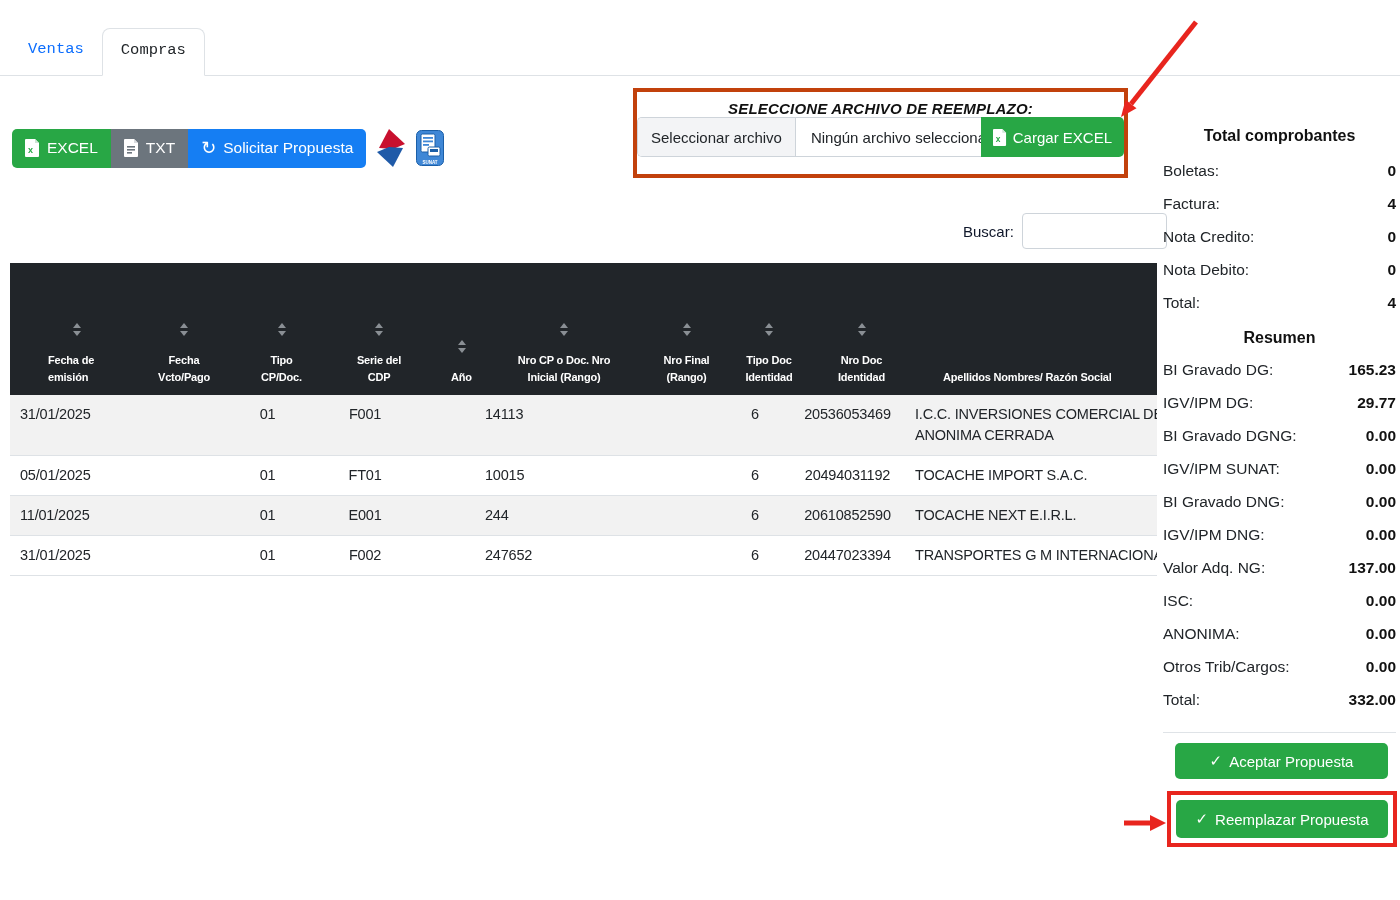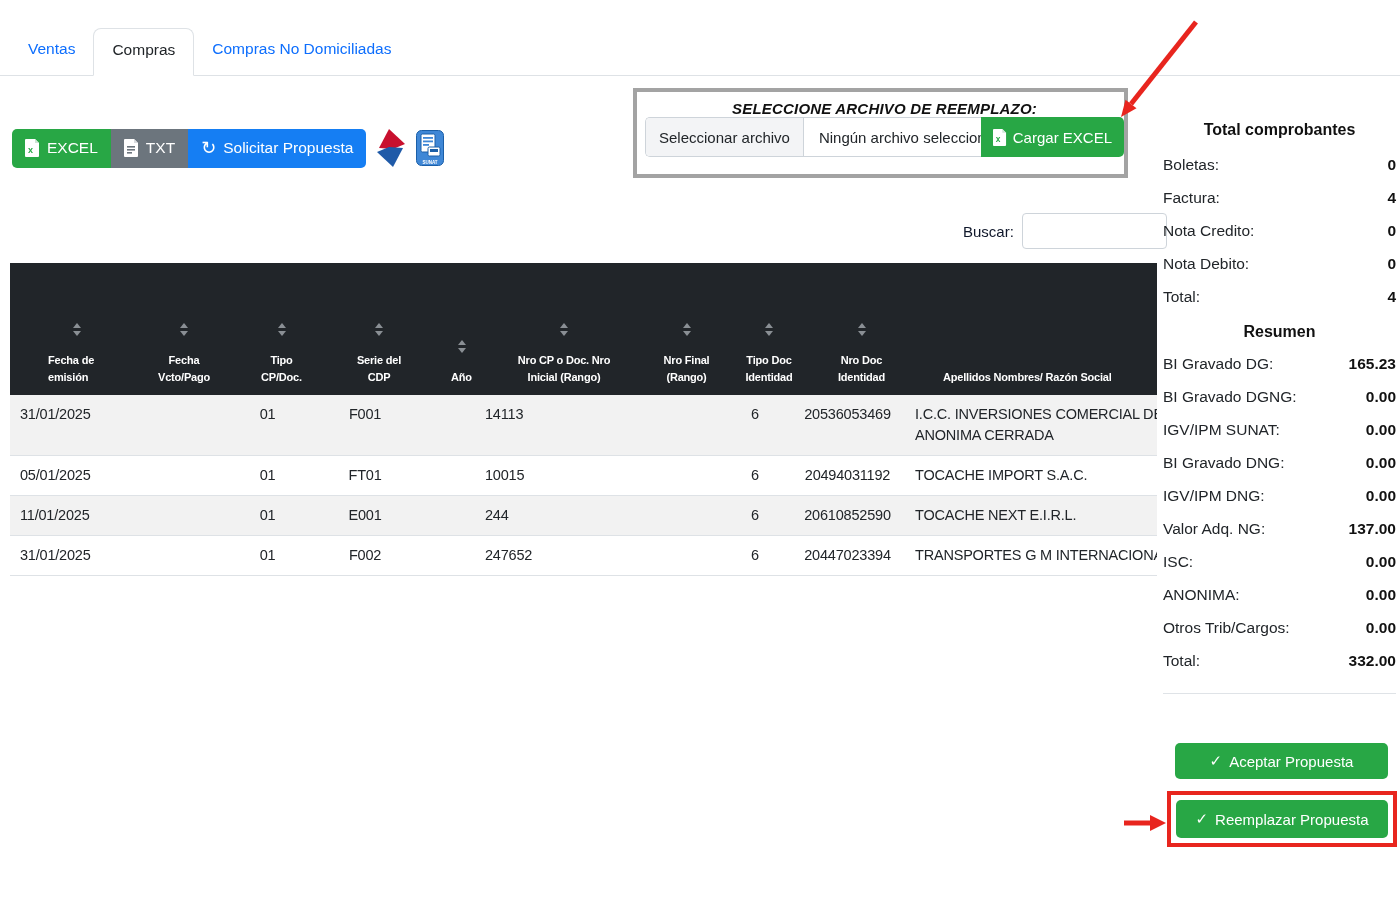--- a/index.html
+++ b/index.html
@@ -1,34 +1,34 @@
 <!DOCTYPE html>
 <html><head>
 <meta charset="utf-8">
 <style>
   * { margin:0; padding:0; box-sizing:border-box; }
   html,body { width:1400px; height:900px; background:#fff; font-family:"Liberation Sans", sans-serif; color:#212529; overflow:hidden; }
   .page { position:relative; width:1400px; height:900px; }
 
   
   .tabbar { position:absolute; top:28px; left:0; right:0; height:48px; border-bottom:1px solid #dee2e6; display:flex; align-items:stretch; padding-left:10px; }
-  .tab { padding:12px 18px 0 18px; font-size:15.5px; color:#0d6efd; cursor:pointer; white-space:nowrap; }
+  .tab { padding:12px 18px 0 18px; font-size:15.5px; color:#0d6efd; cursor:pointer; white-space:nowrap;font-family:Liberation Mono, monospace; }
   .tab.active { background:#fff; border:1px solid #dee2e6; border-bottom:1px solid #fff; border-radius:8px 8px 0 0; color:#212529; margin-bottom:-1px; }
 
   
   .toolbar { position:absolute; left:12px; top:128px; display:flex; align-items:center; }
   .tbtn { height:39px; border:none; color:#fff; font-size:15.5px; display:flex; align-items:center; gap:7px; padding:0 13px; cursor:pointer; font-family:inherit; }
   .tbtn.excel { background:#28a745; border-radius:5px 0 0 5px; }
   .tbtn.txt { background:#6c757d; }
   .tbtn.solicitar { background:#157ef3; border-radius:0 5px 5px 0; }
   .refresh-glyph { font-size:18px; line-height:1; }
   .logo-gap { margin-left:10px; display:flex; align-items:center; cursor:pointer; }
 
   
-  .replace-box { position:absolute; left:633px; top:88px; width:495px; height:90px; border:4px solid #a3a3a3; padding-top:8px; background:#fff;padding-left:8px; }
+  .replace-box { position:absolute; left:633px; top:88px; width:495px; height:90px; border:4px solid #c2410c; padding-top:8px; background:#fff; }
   .replace-title { text-align:center; font-style:italic; font-weight:bold; font-size:15px; color:#111; letter-spacing:.2px; }
   .file-row { display:flex; justify-content:center; align-items:flex-end; margin-top:0; }
   .file-input { display:flex; align-items:stretch; height:40px; border:1px solid #ced4da; border-radius:5px 0 0 5px; border-right:none; background:#fff; overflow:hidden; cursor:pointer; }
   .file-btn { background:#f3f4f6; border-right:1px solid #ced4da; padding:0 13px; display:flex; align-items:center; font-size:15px; color:#212529; white-space:nowrap; }
   .file-status { padding:0 15px; display:flex; align-items:center; font-size:15px; color:#212529; white-space:nowrap; }
   .upload-btn { background:#28a745; border:none; color:#fff; font-size:15px; border-radius:0 5px 5px 0; padding:0 12px; display:flex; align-items:center; gap:6px; height:40px; cursor:pointer; font-family:inherit; white-space:nowrap; }
 
   
   .search-row { position:absolute; left:963px; top:213px; display:flex; align-items:center; gap:8px; }
   .search-row label { font-size:15px; color:#0f172a;text-align:right; }
@@ -43,21 +43,21 @@
   .th-inner.left .sort { align-self:center; }
   .sort { display:flex; flex-direction:column; gap:3px; align-items:center; }
   .tri-up { width:0; height:0; border-left:4px solid transparent; border-right:4px solid transparent; border-bottom:5px solid #8a8f94; }
   .tri-down { width:0; height:0; border-left:4px solid transparent; border-right:4px solid transparent; border-top:5px solid #8a8f94; }
   tbody td { padding:9px 10px; border-bottom:1px solid #dee2e6; color:#212529; vertical-align:top; line-height:1.45; }
   tbody tr.striped { background:#f2f2f2; }
   .al { text-align:left; } .ac { text-align:center; }
   .rs-line { display:block; white-space:nowrap; }
 
   
-  .summary { position:absolute; left:1163px; top:116px; width:233px; }
+  .summary { position:absolute; left:1163px; top:122px; width:233px; }
   .sum-title { text-align:center; font-weight:bold; font-size:16px; color:#111; height:27px; line-height:27px; margin-bottom:5px; }
   .sum-title.resumen { margin-top:5px; margin-bottom:2px; }
   .sum-row { display:flex; justify-content:space-between; align-items:center; height:33px; font-size:15.5px; }
   .sum-label { color:#212529; }
   .sum-value { font-weight:bold; color:#111; }
   .divider { border-top:1px solid #dfe3e7; margin-top:16px; }
 
   
   .action-btn { position:absolute; background:#28a745; color:#fff; border:none; border-radius:5px; font-size:15px; display:flex; align-items:center; justify-content:center; gap:7px; cursor:pointer; font-family:inherit; }
   .accept { left:1175px; top:743px; width:213px; height:36px; }
@@ -70,21 +70,20 @@
   .icon-svg { display:block; }
 </style>
 </head>
 <body>
 
 <div class="page">
 
   <div class="tabbar">
     <div class="tab">Ventas</div>
     <div class="tab active">Compras</div>
-    <div class="tab">Compras No Domiciliadas</div>
   </div>
 
   <div class="toolbar">
     <button class="tbtn excel">
       <span>
         <svg class="icon-svg" width="15" height="18" viewBox="0 0 15 18">
             <path d="M1 0 H10 L14 4 V17 Q14 18 13 18 H1 Q0 18 0 17 V1 Q0 0 1 0 Z" fill="#fff"></path>
             <path d="M10 0 L14 4 H10 Z" fill="#cfe5d6"></path>
             <text x="3" y="14" font-size="9" font-weight="bold" fill="#28a745" font-family="Liberation Sans, sans-serif">x</text>
           </svg>
@@ -339,20 +338,24 @@
     <div class="sum-row">
         <span class="sum-label">Total:</span>
         <span class="sum-value">4</span>
       </div>
     <div class="sum-title resumen">Resumen</div>
     <div class="sum-row">
         <span class="sum-label">BI Gravado DG:</span>
         <span class="sum-value">165.23</span>
       </div>
     <div class="sum-row">
+        <span class="sum-label">IGV/IPM DG:</span>
+        <span class="sum-value">29.77</span>
+      </div>
+    <div class="sum-row">
         <span class="sum-label">BI Gravado DGNG:</span>
         <span class="sum-value">0.00</span>
       </div>
     <div class="sum-row">
         <span class="sum-label">IGV/IPM SUNAT:</span>
         <span class="sum-value">0.00</span>
       </div>
     <div class="sum-row">
         <span class="sum-label">BI Gravado DNG:</span>
         <span class="sum-value">0.00</span>

